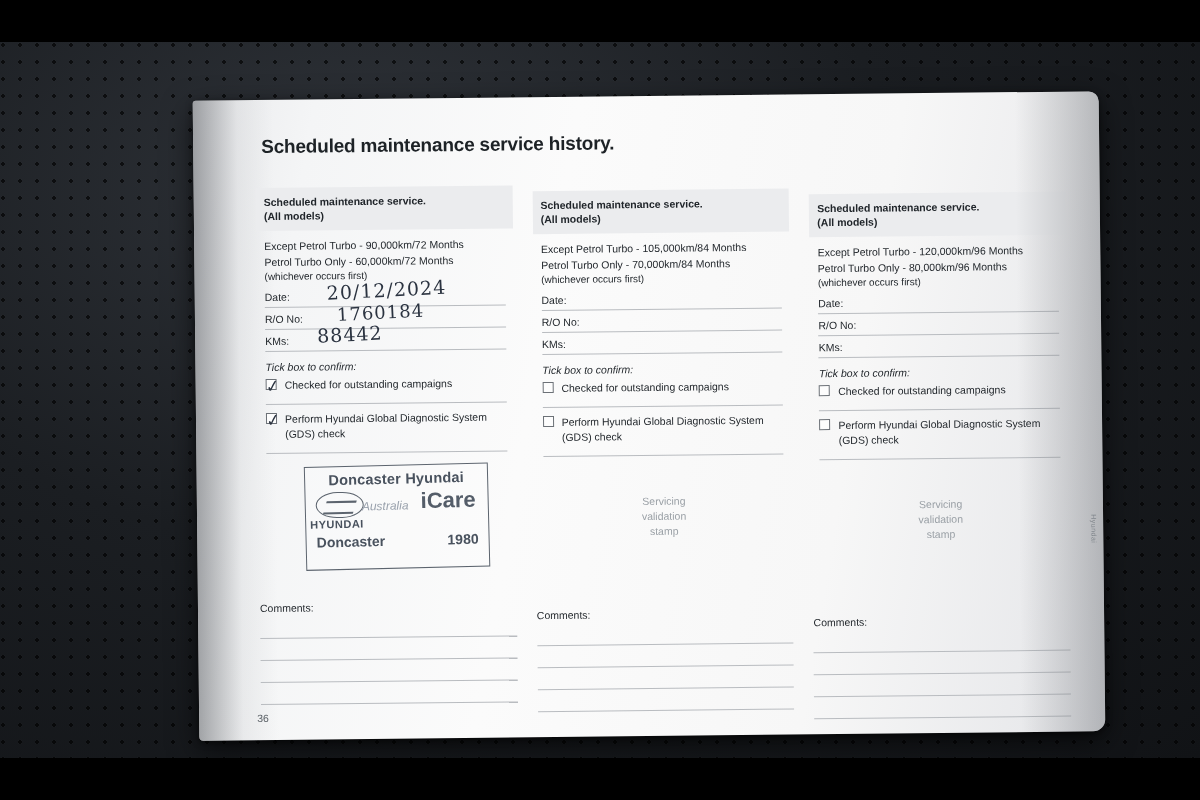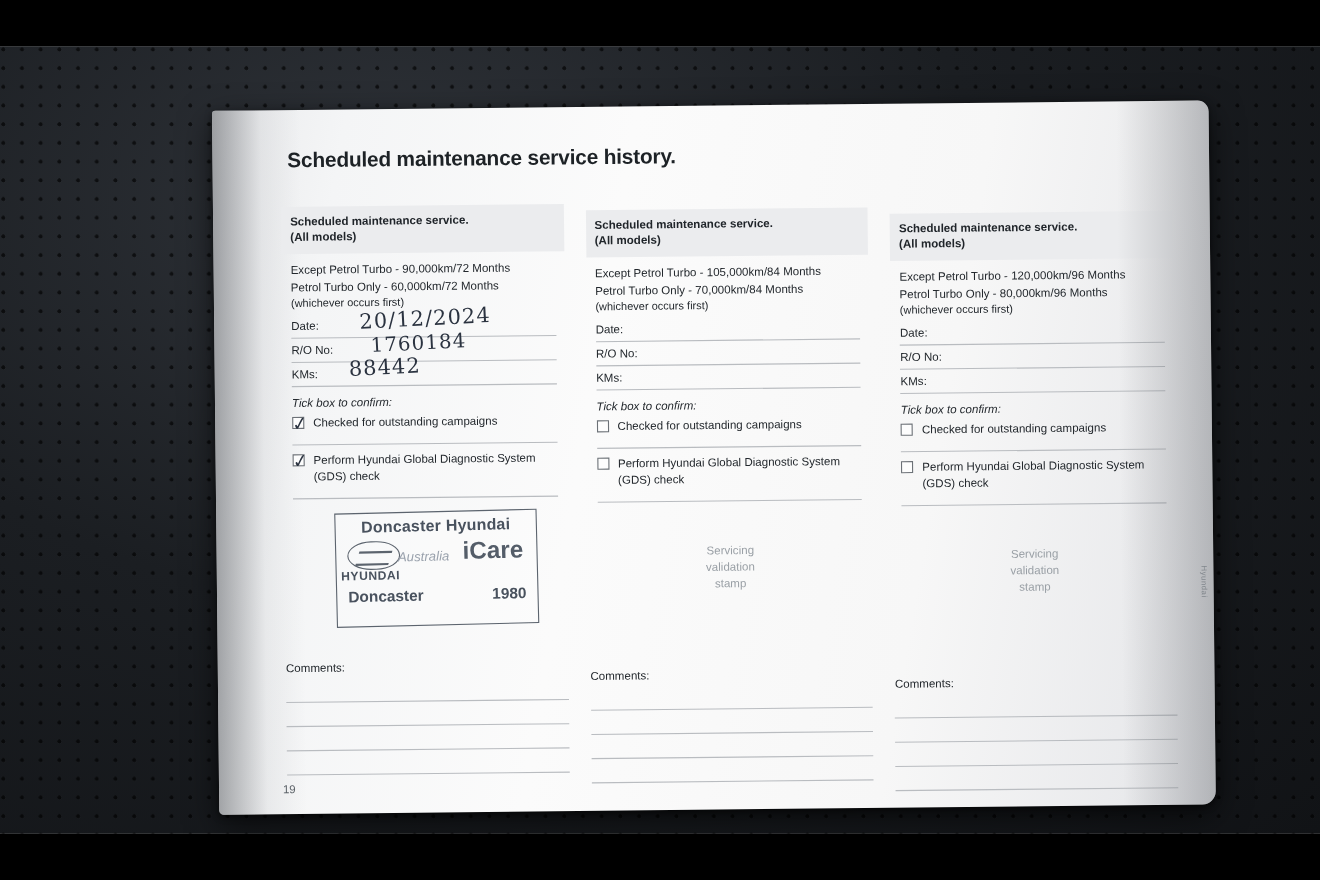--- a/index.html
+++ b/index.html
@@ -6,21 +6,21 @@
   html, body {
     margin: 0; padding: 0;
     width: 1200px; height: 800px;
     background: #000;
     font-family: "Liberation Sans", sans-serif;
     overflow: hidden;
   }
   #stage {
     position: relative;
     width: 1200px; height: 800px;
-    background: #e5e5e5;
+    background: #0c4a6e;
   }
   
   #backdrop {
     position: absolute;
     left: 0; top: 42px;
     width: 1200px; height: 716px;
     background:
       radial-gradient(ellipse at 30% 20%, #2f3339 0%, #1b1e22 45%, #111316 100%);
   }
   #backdrop::after {
@@ -461,16 +461,16 @@
           <div class="comments-label">Comments:</div>
           <div class="cline"></div>
           <div class="cline"></div>
           <div class="cline"></div>
           <div class="cline"></div>
         </div>
       </div>
 
     </div>
 
-    <div class="page-num">19</div>
+    <div class="page-num">36</div>
     <div class="edge-text">Hyundai</div>
   </div>
 </div>
 
 </body></html>

